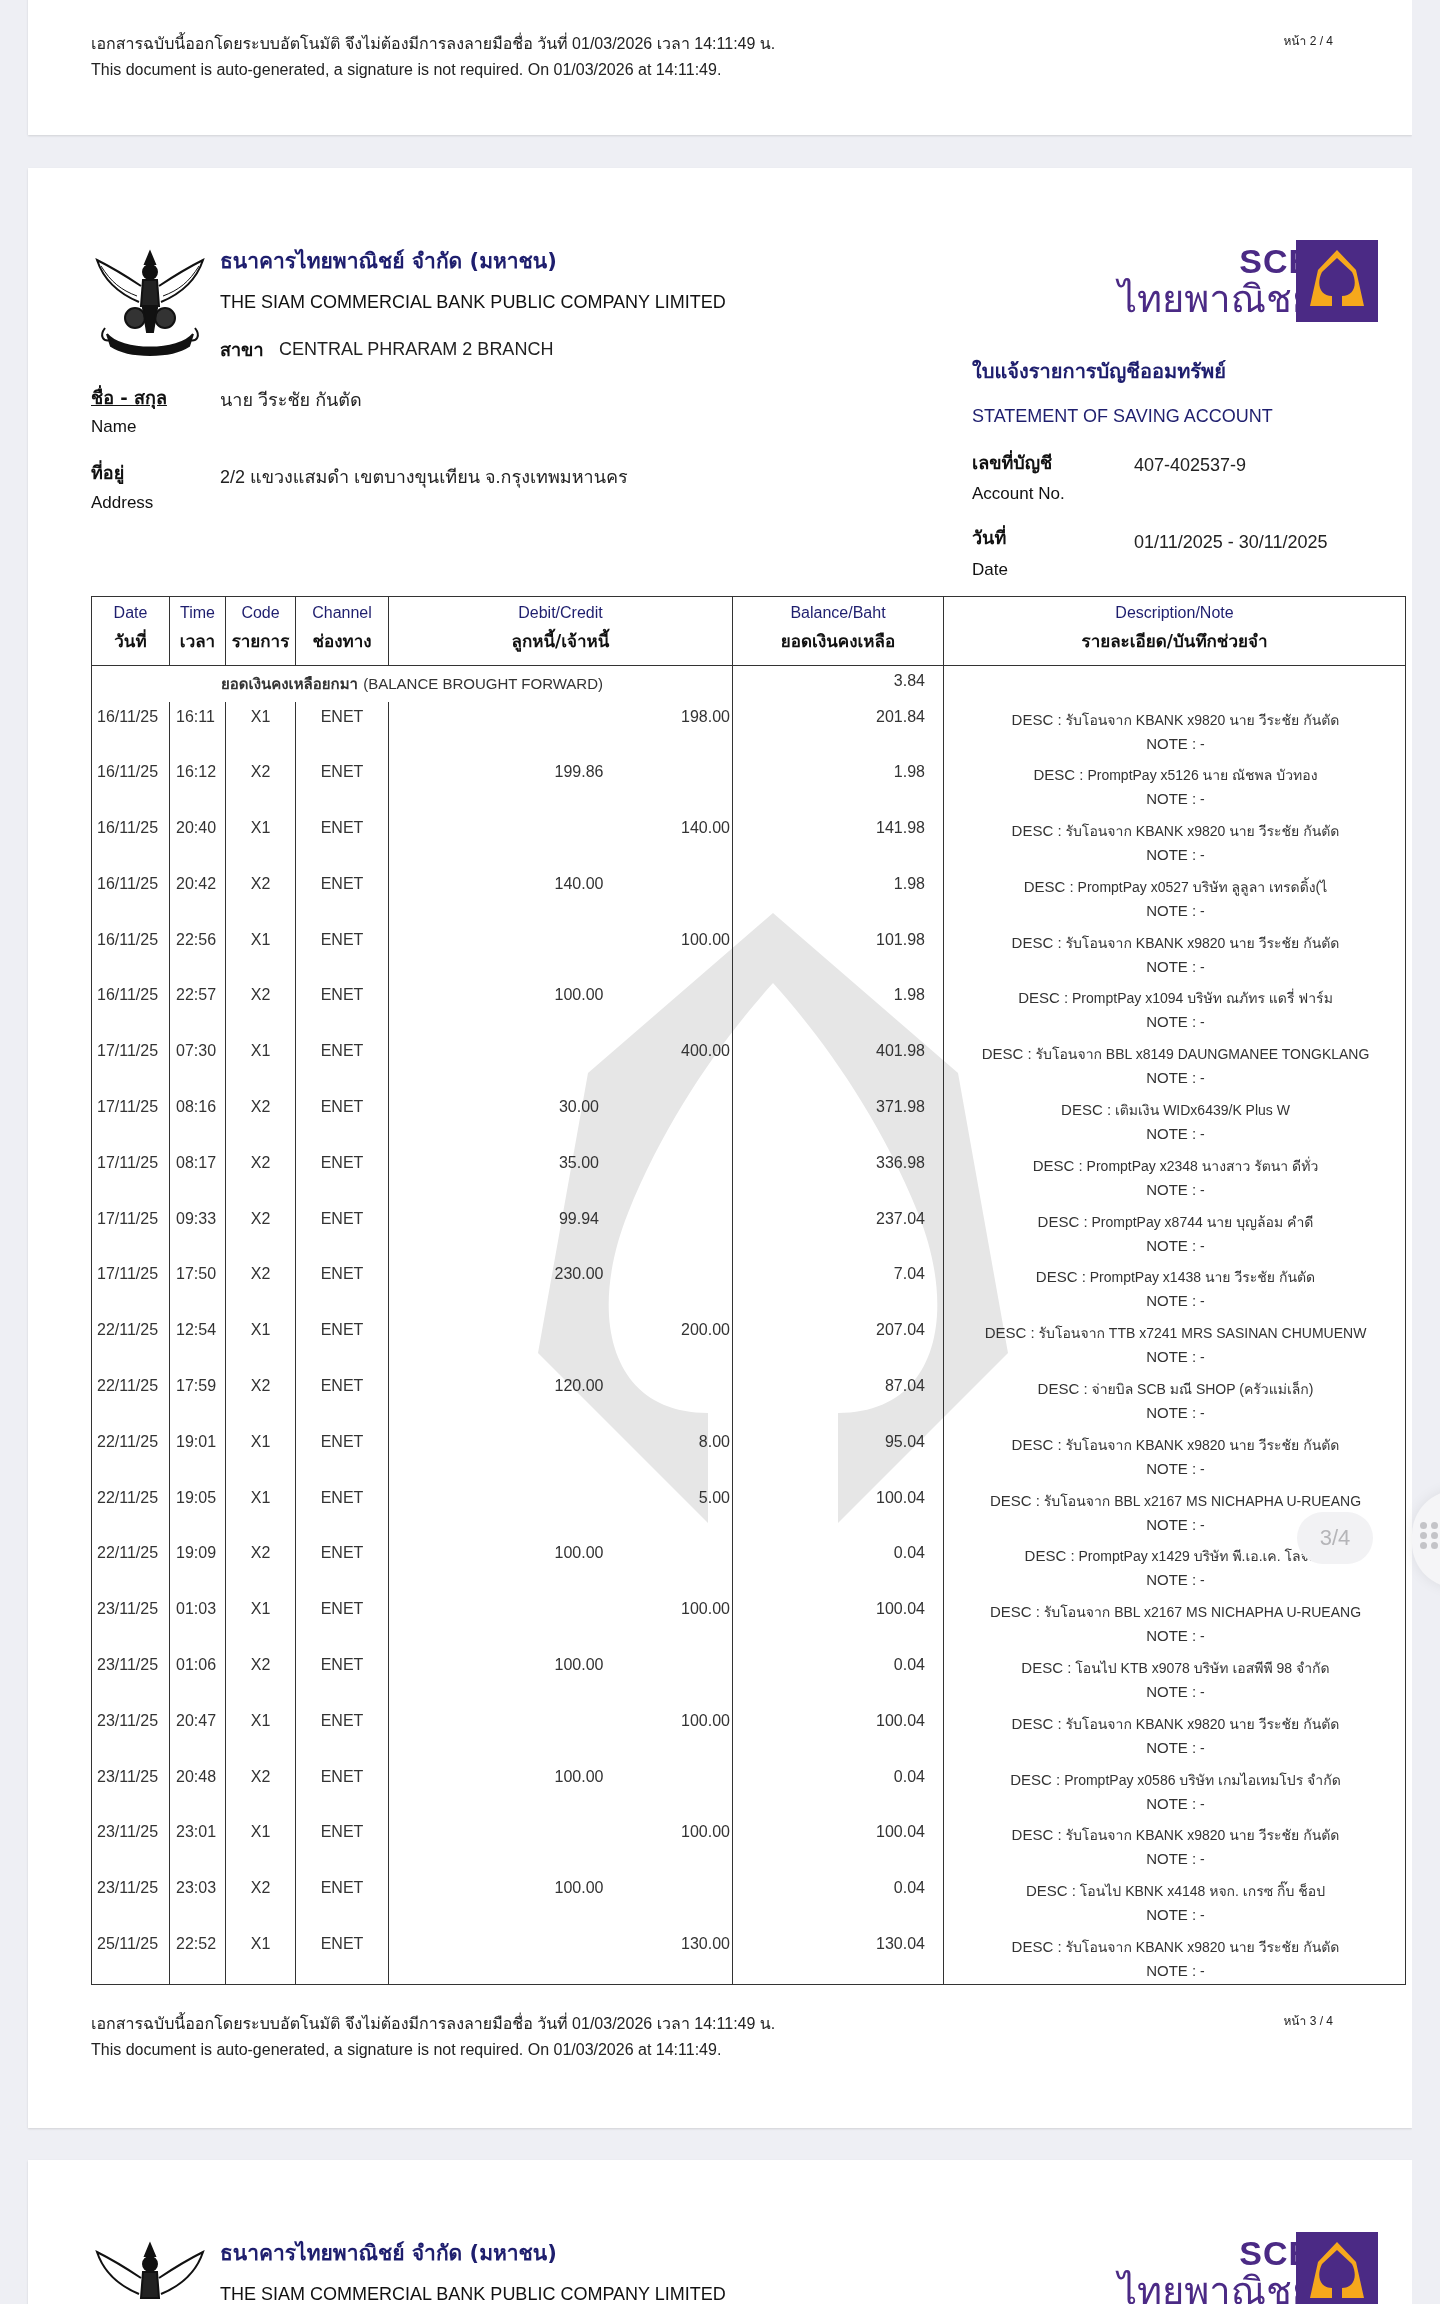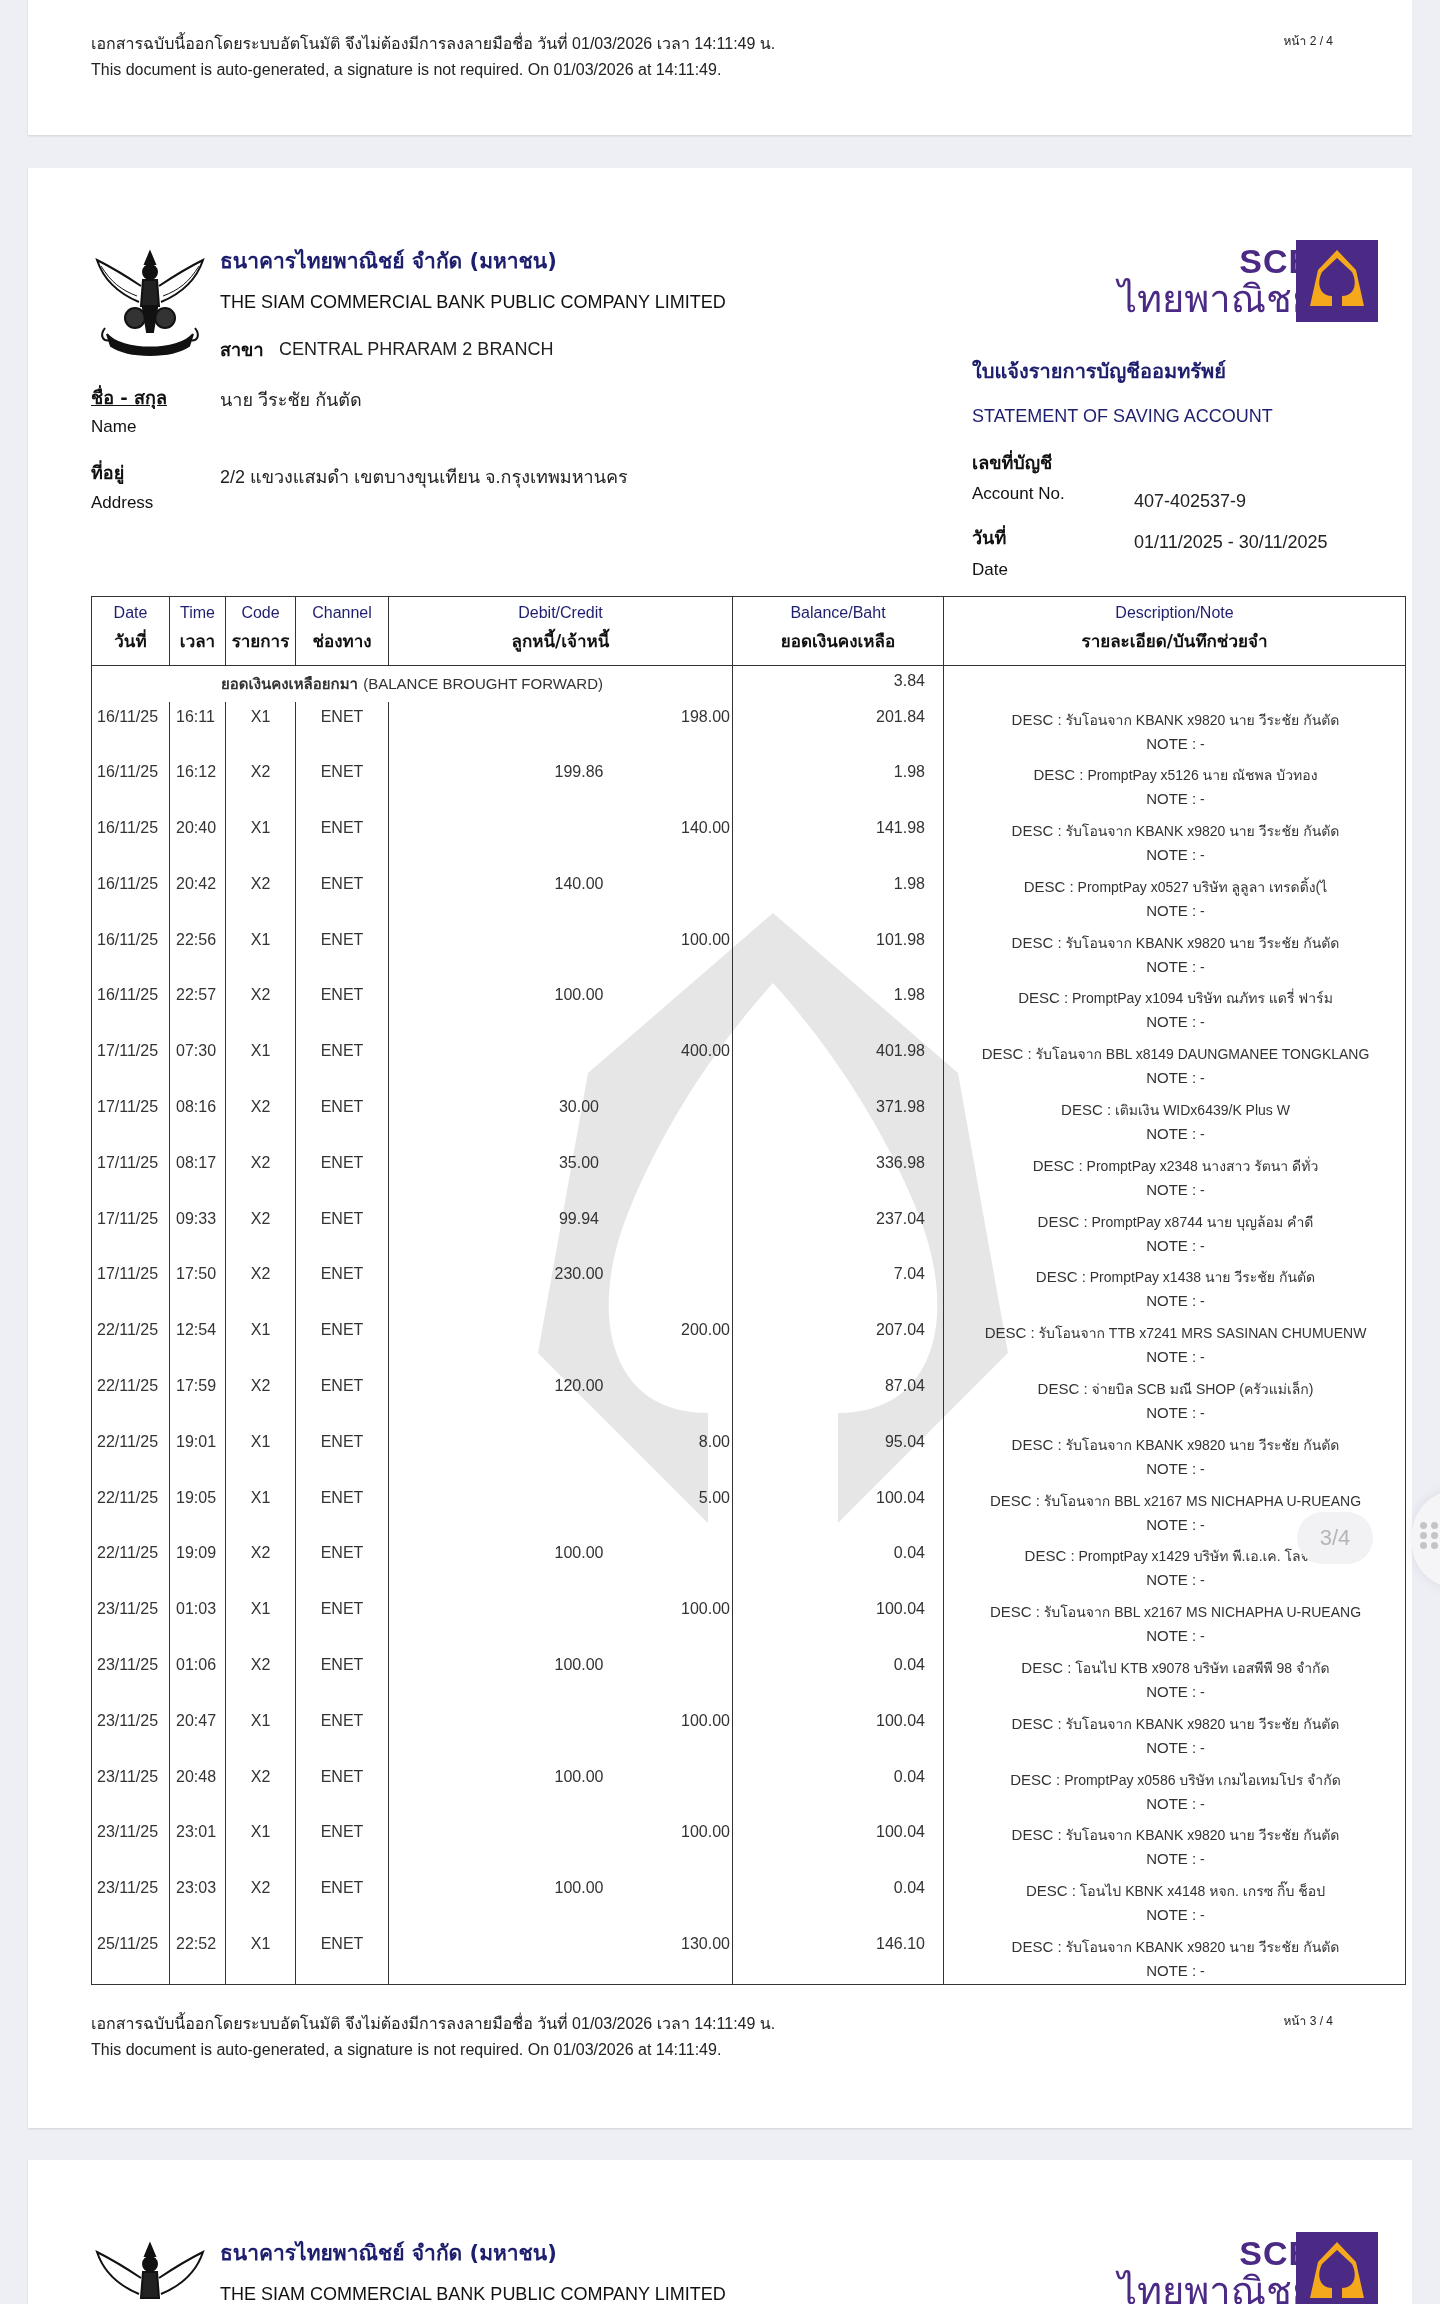--- a/index.html
+++ b/index.html
@@ -105,21 +105,21 @@
     <svg viewBox="0 0 82 82" width="82" height="82">
       <path d="M41 10 L60 30 L68 66 L46 66 L46 56 C58 56, 62 44, 56 32 L41 18 L26 32 C20 44, 24 56, 36 56 L36 66 L14 66 L22 30 Z" fill="#f6a81c"></path>
     </svg>
   </div>
 
   <div class="stmt-th" style="left:944px; top:187px;">ใบแจ้งรายการบัญชีออมทรัพย์</div>
   <div class="stmt-en" style="left:944px; top:238px;">STATEMENT OF SAVING ACCOUNT</div>
 
   <div class="lbl-th" style="left:944px; top:280px;">เลขที่บัญชี</div>
   <div class="lbl-en" style="left:944px; top:316px;">Account No.</div>
-  <div class="val" style="left:1106px; top:287px;margin-top:36px;">407-402537-9</div>
+  <div class="val" style="left:1106px; top:287px;">407-402537-9</div>
 
   <div class="lbl-th" style="left:944px; top:355px;">วันที่</div>
   <div class="lbl-en" style="left:944px; top:392px;">Date</div>
   <div class="val" style="left:1106px; top:364px;">01/11/2025 - 30/11/2025</div>
 
   <svg class="watermark" viewBox="0 0 470 610">
     <path d="M235 0 L420 160 L470 440 L300 610 L300 500 C400 500, 420 400, 380 300 C340 200, 280 120, 235 70 C190 120, 130 200, 90 300 C50 400, 70 500, 170 500 L170 610 L0 440 L50 160 Z" fill="#e6e6e6"></path>
     <rect x="233" y="0" width="4" height="610" fill="#fff" opacity="0"></rect>
   </svg>
 
@@ -505,21 +505,21 @@
         </tr>
         <tr class="last">
           <td class="date">25/11/25</td>
           <td class="time">22:52</td>
           <td class="c">X1</td>
           <td class="c">ENET</td>
           <td class="amt">
             <span class="debit"></span>
             <span class="credit">130.00</span>
           </td>
-          <td class="bal">146.10</td>
+          <td class="bal">130.04</td>
           <td class="desc">
             <div><span class="k">DESC :</span> <span>รับโอนจาก KBANK x9820 นาย วีระชัย กันตัด</span></div>
             <div><span class="k">NOTE :</span> <span>-</span></div>
           </td>
         </tr>
       </tbody>
   </table>
 
   <div class="footer-th" style="top:1843px;">เอกสารฉบับนี้ออกโดยระบบอัตโนมัติ จึงไม่ต้องมีการลงลายมือชื่อ วันที่ 01/03/2026 เวลา 14:11:49 น.</div>
   <div class="footer-en" style="top:1873px;">This document is auto-generated, a signature is not required. On 01/03/2026 at 14:11:49.</div>

